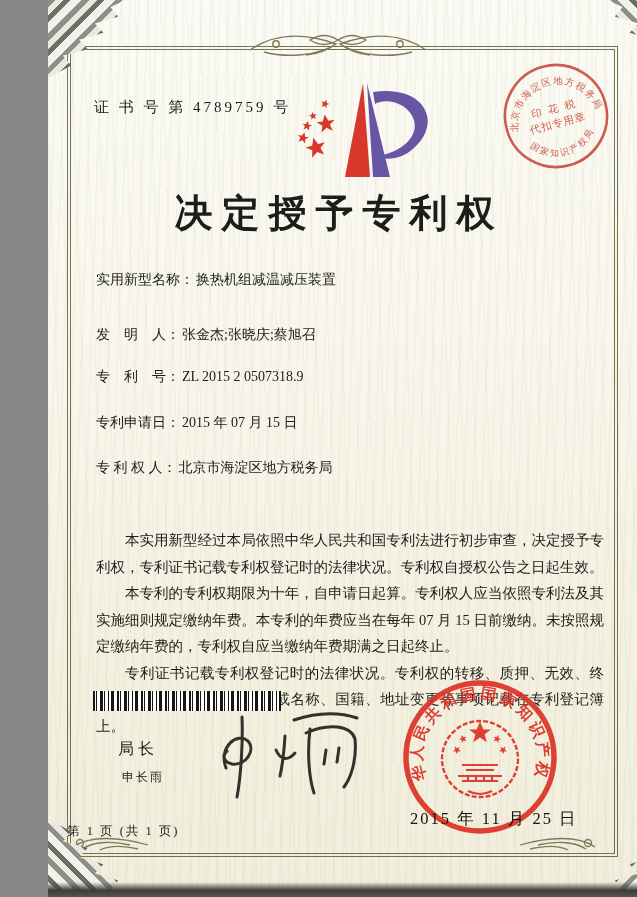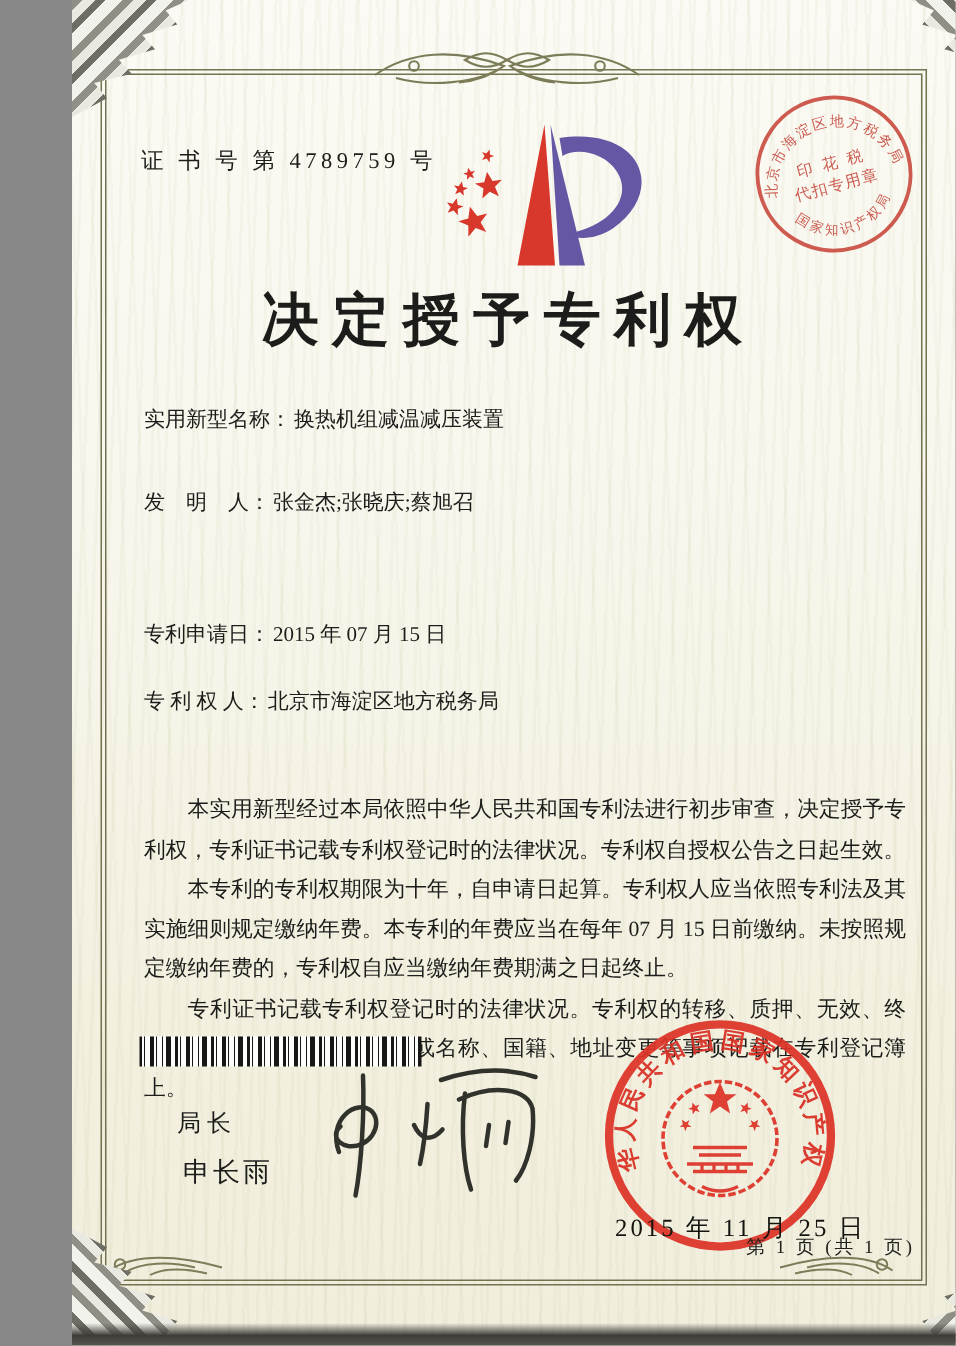--- a/index.html
+++ b/index.html
@@ -40,26 +40,26 @@
   .fieldrow .val{margin-left:2px;}
   .paras{position:absolute;left:48px;top:527px;width:508px;font-size:14.5px;
     line-height:26.5px;text-align:justify;}
   .paras p{margin:0;text-indent:2em;}
   .barcode{position:absolute;left:45px;top:691px;width:188px;height:20px;
     background:repeating-linear-gradient(90deg,
       #171715 0 2px,#fdfdfb 2px 3px,#171715 3px 4px,#fdfdfb 4px 7px,
       #171715 7px 10px,#fdfdfb 10px 11px,#171715 11px 12px,#fdfdfb 12px 15px,
       #171715 15px 16px,#fdfdfb 16px 18px,#171715 18px 21px,#fdfdfb 21px 24px);}
   .director-title{position:absolute;left:70px;top:739px;font-size:16px;letter-spacing:4px;}
-  .director-name{position:absolute;left:74px;top:769px;font-size:18px;letter-spacing:2px;}
+  .director-name{position:absolute;left:74px;top:769px;font-size:12px;letter-spacing:2px;}
   .signature{position:absolute;left:150px;top:708px;}
   .seal{position:absolute;left:352px;top:677px;}
   .issue-date{position:absolute;left:362px;top:808px;font-size:16.5px;letter-spacing:2px;
     color:#14140f;}
-  .footer{position:absolute;left:19px;top:823px;width:543px;text-align:right;
+  .footer{position:absolute;left:19px;top:823px;width:543px;text-align:left;
     font-size:12.5px;letter-spacing:2px;color:#20201c;}
   svg text{font-family:"Liberation Serif","DejaVu Serif",serif;}
 </style>
 </head>
 <body>
 
 <div id="page">
   <div class="texture"></div>
 
   <div class="frame"></div>
@@ -123,20 +123,23 @@
     </text>
   </svg>
 
   <div class="title">决定授予专利权</div>
 
   <div class="fieldrow" style="top:271px">
     <span>实用新型名称：</span><span class="val">换热机组减温减压装置</span>
   </div>
   <div class="fieldrow" style="top:326px">
     <span>发　明　人：</span><span class="val">张金杰;张晓庆;蔡旭召</span>
+  </div>
+  <div class="fieldrow" style="top:368px">
+    <span>专　利　号：</span><span class="val">ZL 2015 2 0507318.9</span>
   </div>
   <div class="fieldrow" style="top:414px">
     <span>专利申请日：</span><span class="val">2015 年 07 月 15 日</span>
   </div>
   <div class="fieldrow" style="top:459px">
     <span>专 利 权 人：</span><span class="val">北京市海淀区地方税务局</span>
   </div>
 
   <div class="paras">
     <p>本实用新型经过本局依照中华人民共和国专利法进行初步审查，决定授予专利权，专利证书记载专利权登记时的法律状况。专利权自授权公告之日起生效。</p>

